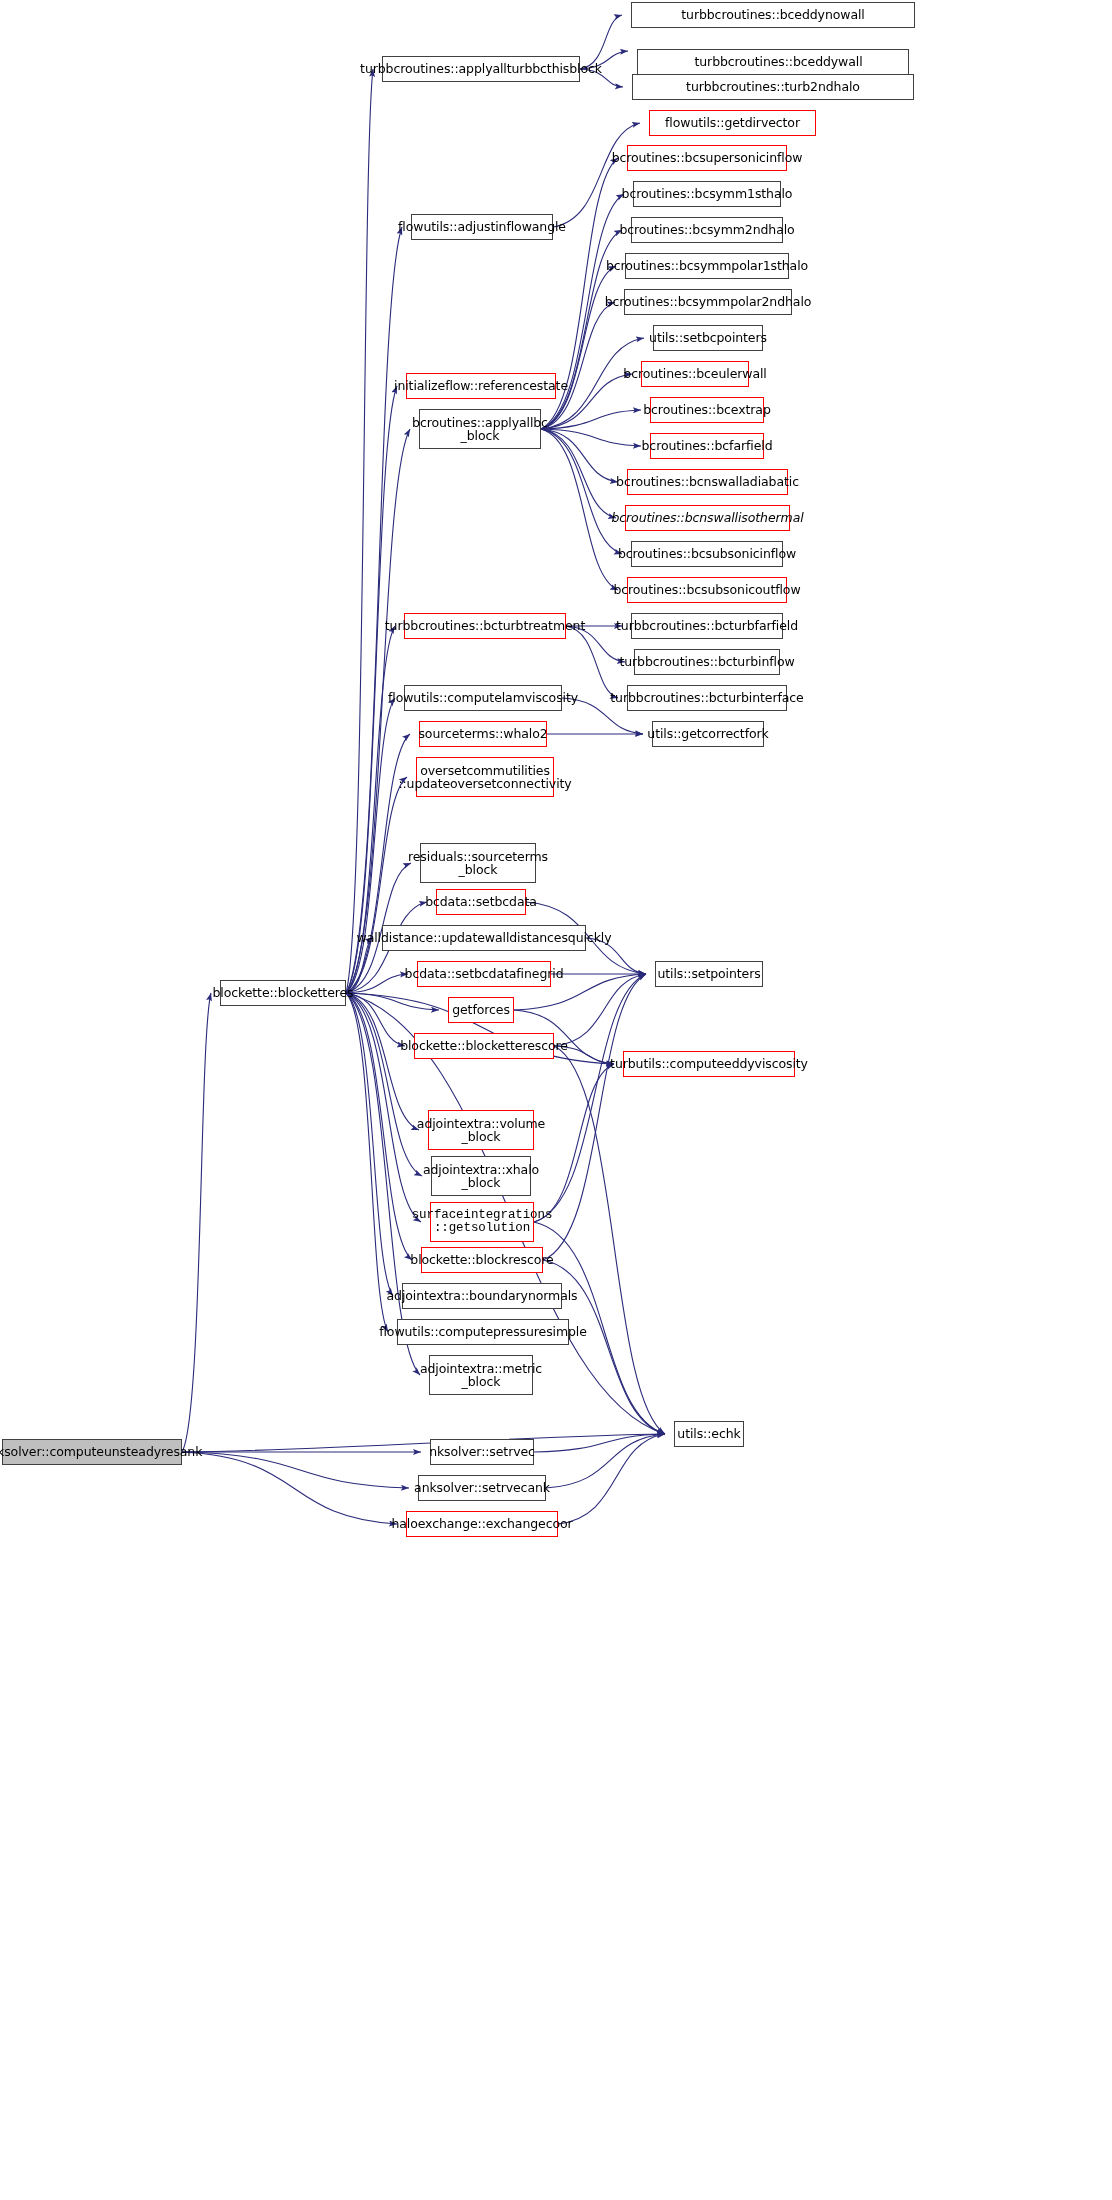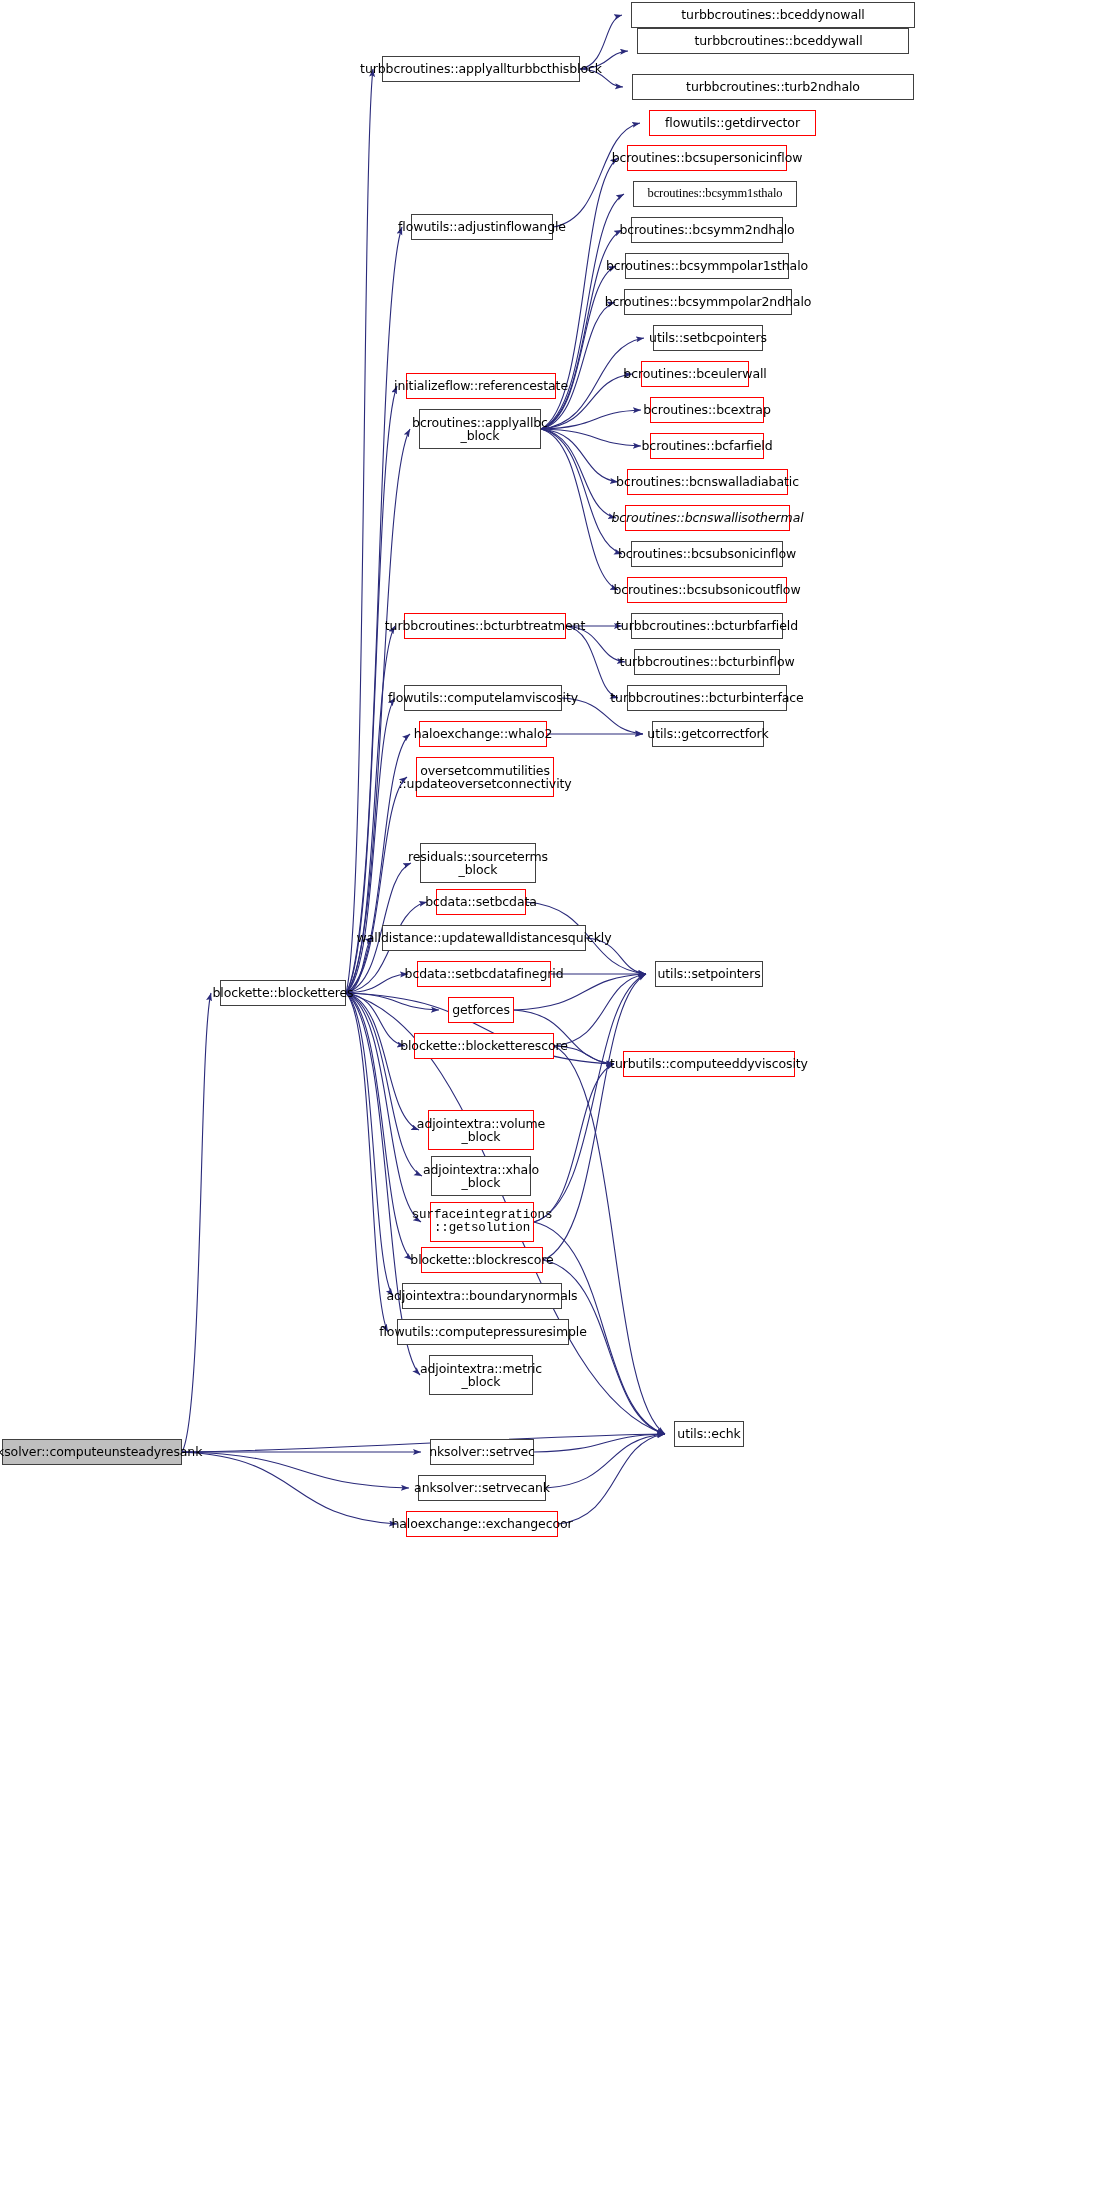--- a/index.html
+++ b/index.html
@@ -104,47 +104,47 @@
         <path d="M182,1452 C332,1450.56 524,1435.8 665,1434"></path>
         <path d="M534,1452 C611,1450.56 597,1435.8 665,1434"></path>
         <path d="M546,1488 C616.4,1483.68 603.6,1439.4 665,1434"></path>
         <path d="M558,1524 C621.8,1516.8 610.2,1443 665,1434"></path>
         <path d="M554,1046 C620,1077.04 608,1395.2 665,1434"></path>
         <path d="M534,1222 C611,1238.96 597,1412.8 665,1434"></path>
         <path d="M543,1260 C615.05,1273.92 601.95,1416.6 665,1434"></path>
       </g>
   </svg>
 <div class="node" style="left: 631px; top: 2px; width: 284px; height: 26px;">turbbcroutines::bceddynowall</div>
-    <div class="node" style="left: 637px; top: 28px; width: 272px; height: 26px; padding-left: 15px;">turbbcroutines::bceddywall</div>
+    <div class="node" style="left: 637px; top: 49px; width: 272px; height: 26px; padding-left: 15px;">turbbcroutines::bceddywall</div>
     <div class="node" style="left: 632px; top: 74px; width: 282px; height: 26px;">turbbcroutines::turb2ndhalo</div>
     <div class="node" style="left: 382px; top: 56px; width: 198px; height: 26px;">turbbcroutines::applyallturbbcthisblock</div>
     <div class="node red" style="left: 649px; top: 110px; width: 167px; height: 26px;">flowutils::getdirvector</div>
     <div class="node red" style="left: 627px; top: 145px; width: 160px; height: 26px;">bcroutines::bcsupersonicinflow</div>
-    <div class="node" style="left: 633px; top: 181px; width: 164px; height: 26px; font-family: Liberation Serif, serif;">bcroutines::bcsymm1sthalo</div>
+    <div class="node" style="left: 633px; top: 181px; width: 148px; height: 26px;">bcroutines::bcsymm1sthalo</div>
     <div class="node" style="left: 631px; top: 217px; width: 152px; height: 26px;">bcroutines::bcsymm2ndhalo</div>
     <div class="node" style="left: 411px; top: 214px; width: 142px; height: 26px;">flowutils::adjustinflowangle</div>
     <div class="node" style="left: 625px; top: 253px; width: 164px; height: 26px;">bcroutines::bcsymmpolar1sthalo</div>
     <div class="node" style="left: 624px; top: 289px; width: 168px; height: 26px;">bcroutines::bcsymmpolar2ndhalo</div>
     <div class="node" style="left: 653px; top: 325px; width: 110px; height: 26px;">utils::setbcpointers</div>
     <div class="node red" style="left: 641px; top: 361px; width: 108px; height: 26px;">bcroutines::bceulerwall</div>
     <div class="node red" style="left: 406px; top: 373px; width: 150px; height: 26px;">initializeflow::referencestate</div>
     <div class="node red" style="left: 650px; top: 397px; width: 114px; height: 26px;">bcroutines::bcextrap</div>
     <div class="node" style="left: 419px; top: 409px; width: 122px; height: 40px;">bcroutines::applyallbc
 _block</div>
     <div class="node red" style="left: 650px; top: 433px; width: 114px; height: 26px;">bcroutines::bcfarfield</div>
     <div class="node red" style="left: 627px; top: 469px; width: 161px; height: 26px;">bcroutines::bcnswalladiabatic</div>
     <div class="node red" style="left: 625px; top: 505px; width: 165px; height: 26px; font-style: italic;">bcroutines::bcnswallisothermal</div>
     <div class="node" style="left: 631px; top: 541px; width: 152px; height: 26px;">bcroutines::bcsubsonicinflow</div>
     <div class="node red" style="left: 627px; top: 577px; width: 160px; height: 26px;">bcroutines::bcsubsonicoutflow</div>
     <div class="node red" style="left: 404px; top: 613px; width: 162px; height: 26px;">turbbcroutines::bcturbtreatment</div>
     <div class="node" style="left: 631px; top: 613px; width: 152px; height: 26px;">turbbcroutines::bcturbfarfield</div>
     <div class="node" style="left: 634px; top: 649px; width: 146px; height: 26px;">turbbcroutines::bcturbinflow</div>
     <div class="node" style="left: 404px; top: 685px; width: 158px; height: 26px;">flowutils::computelamviscosity</div>
     <div class="node" style="left: 627px; top: 685px; width: 160px; height: 26px;">turbbcroutines::bcturbinterface</div>
-    <div class="node red" style="left: 419px; top: 721px; width: 128px; height: 26px;">haloexchange::whalo2</div>
+    <div class="node red" style="left: 419px; top: 721px; width: 128px; height: 26px;">sourceterms::whalo2</div>
     <div class="node" style="left: 652px; top: 721px; width: 112px; height: 26px;">utils::getcorrectfork</div>
     <div class="node red" style="left: 416px; top: 757px; width: 138px; height: 40px;">oversetcommutilities
 ::updateoversetconnectivity</div>
     <div class="node" style="left: 420px; top: 843px; width: 116px; height: 40px;">residuals::sourceterms
 _block</div>
     <div class="node red" style="left: 436px; top: 889px; width: 90px; height: 26px;">bcdata::setbcdata</div>
     <div class="node" style="left: 382px; top: 925px; width: 204px; height: 26px;">walldistance::updatewalldistancesquickly</div>
     <div class="node" style="left: 220px; top: 980px; width: 126px; height: 26px;">blockette::blocketteres</div>
     <div class="node red" style="left: 417px; top: 961px; width: 134px; height: 26px;">bcdata::setbcdatafinegrid</div>
     <div class="node" style="left: 655px; top: 961px; width: 108px; height: 26px;">utils::setpointers</div>

